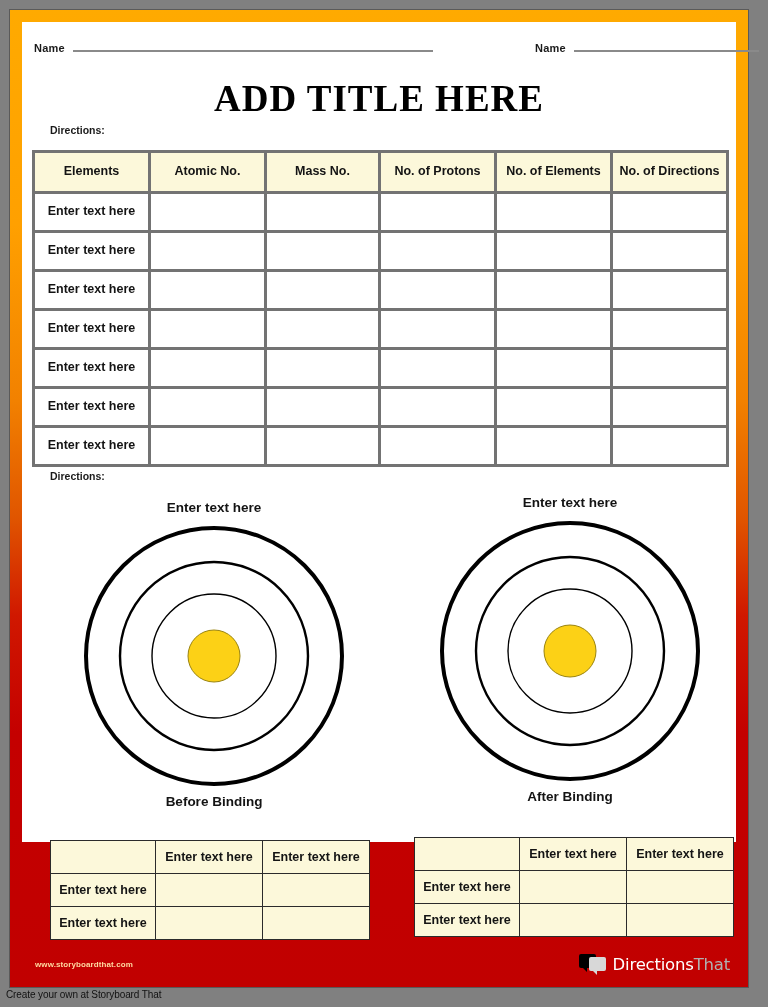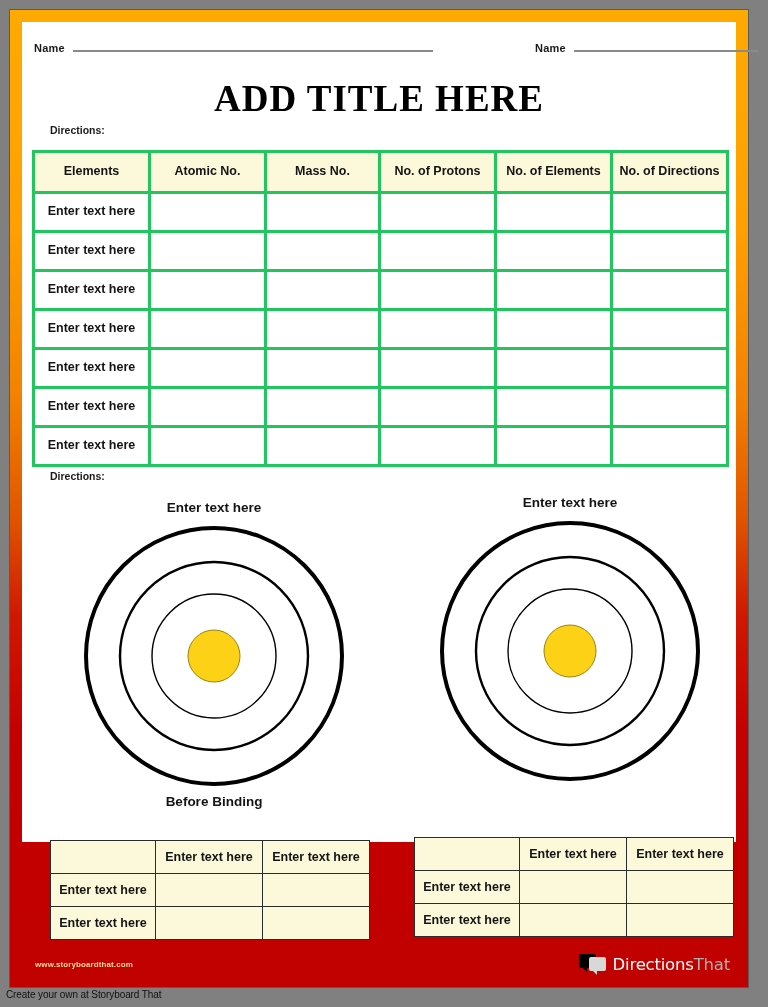--- a/index.html
+++ b/index.html
@@ -105,21 +105,21 @@
   #element-table {
     position: absolute;
     left: 10px;
     top: 128px;
     width: 694px;
     border-collapse: collapse;
     table-layout: fixed;
   }
   #element-table td,
   #element-table th {
-    border: 3px solid #22c55e;
+    border: 3px solid #737373;
     padding: 0;
     height: 36px;
     text-align: center;
     vertical-align: middle;
     font-size: 12.5px;
     font-weight: bold;
     color: #141414;
     background: #FFFFFF;
     line-height: 1.05;
   }
@@ -399,20 +399,21 @@
       <div class="atom-block" id="atom-right">
         <div class="atom-top-label">Enter text here</div>
         <div class="atom-svg-wrap">
           <svg width="300" height="268" viewBox="0 0 300 268" xmlns="http://www.w3.org/2000/svg">
             <circle cx="150" cy="134" r="128" fill="none" stroke="#000000" stroke-width="4"></circle>
             <circle cx="150" cy="134" r="94" fill="none" stroke="#000000" stroke-width="2.4"></circle>
             <circle cx="150" cy="134" r="62" fill="none" stroke="#000000" stroke-width="1.4"></circle>
             <circle cx="150" cy="134" r="26" fill="#FCD116" stroke="#9a8410" stroke-width="1"></circle>
           </svg>
         </div>
+        <div class="atom-caption">After Binding</div>
       </div>
 
     </div>
 
     <table class="mini-table" id="mini-table-left">
       <colgroup>
           <col class="m1">
           <col class="m2">
           <col class="m3">
         </colgroup>

